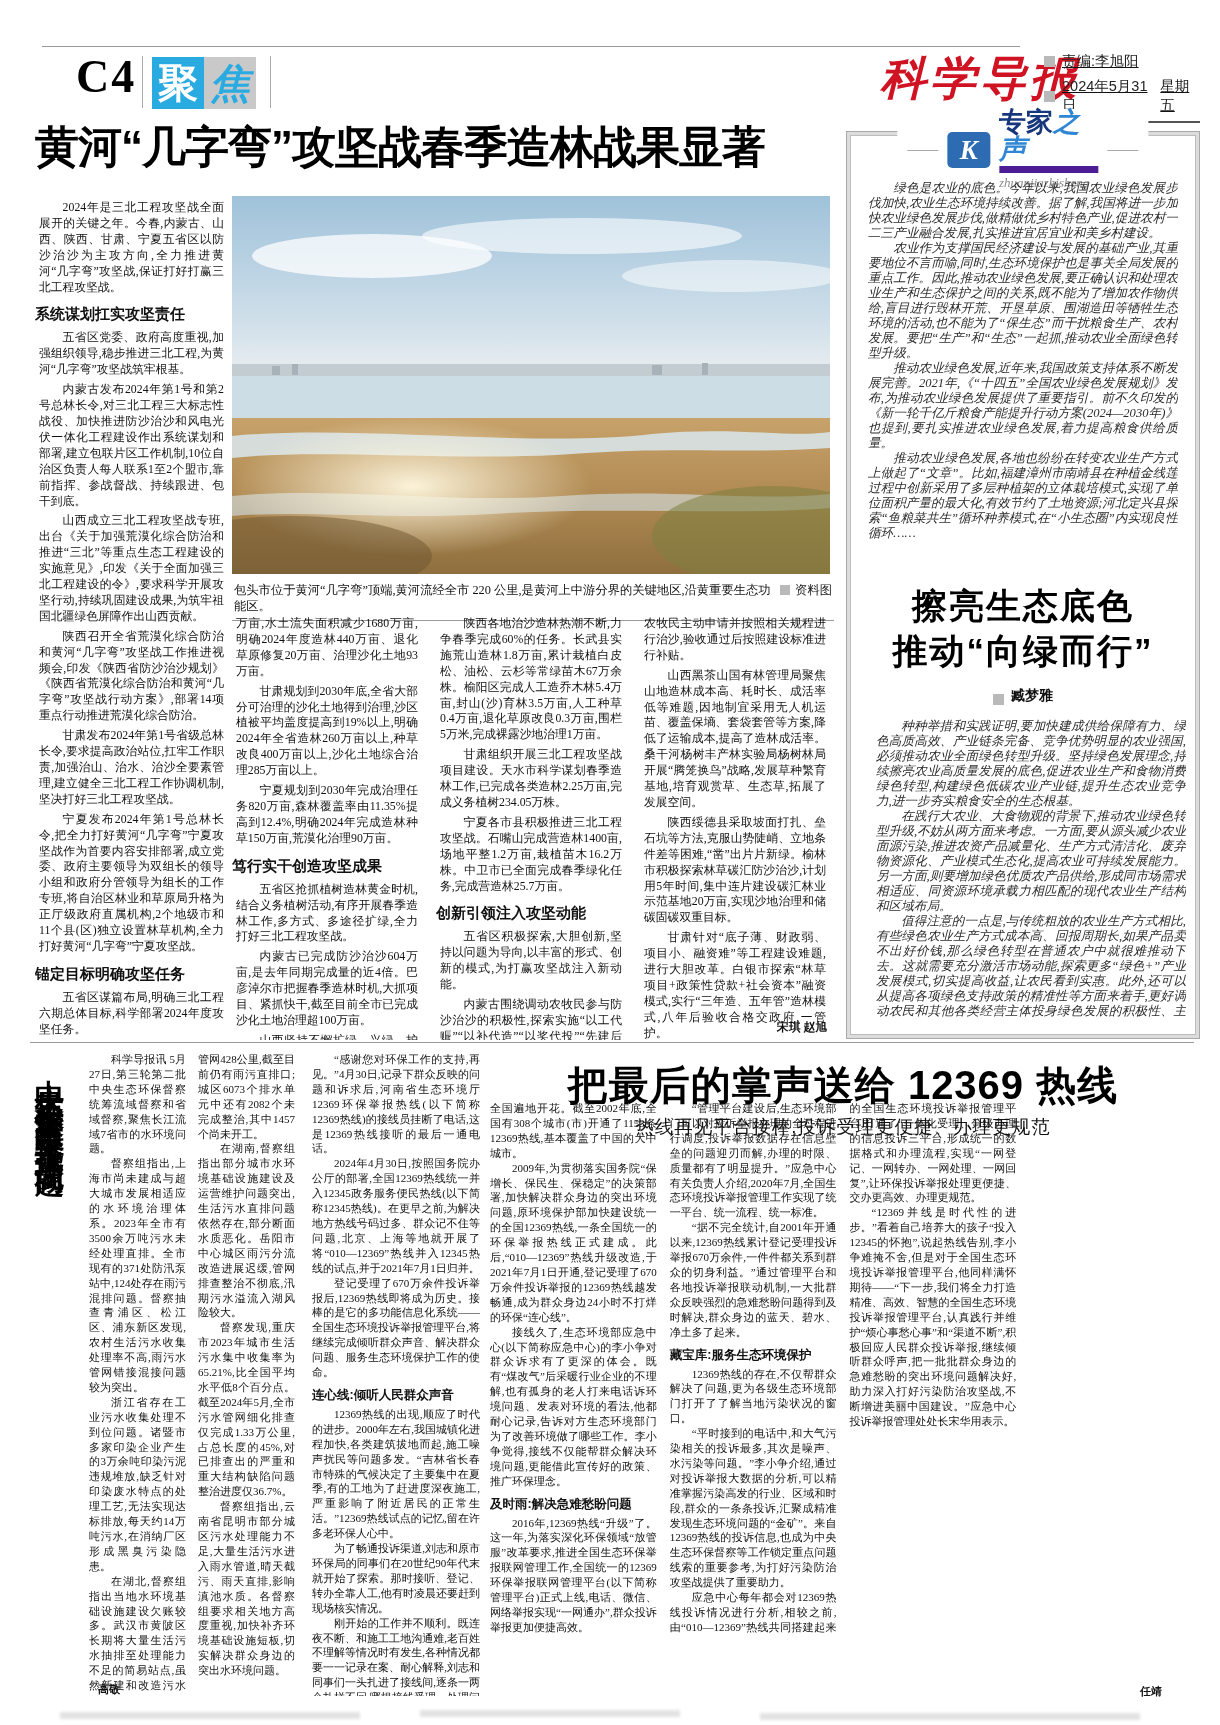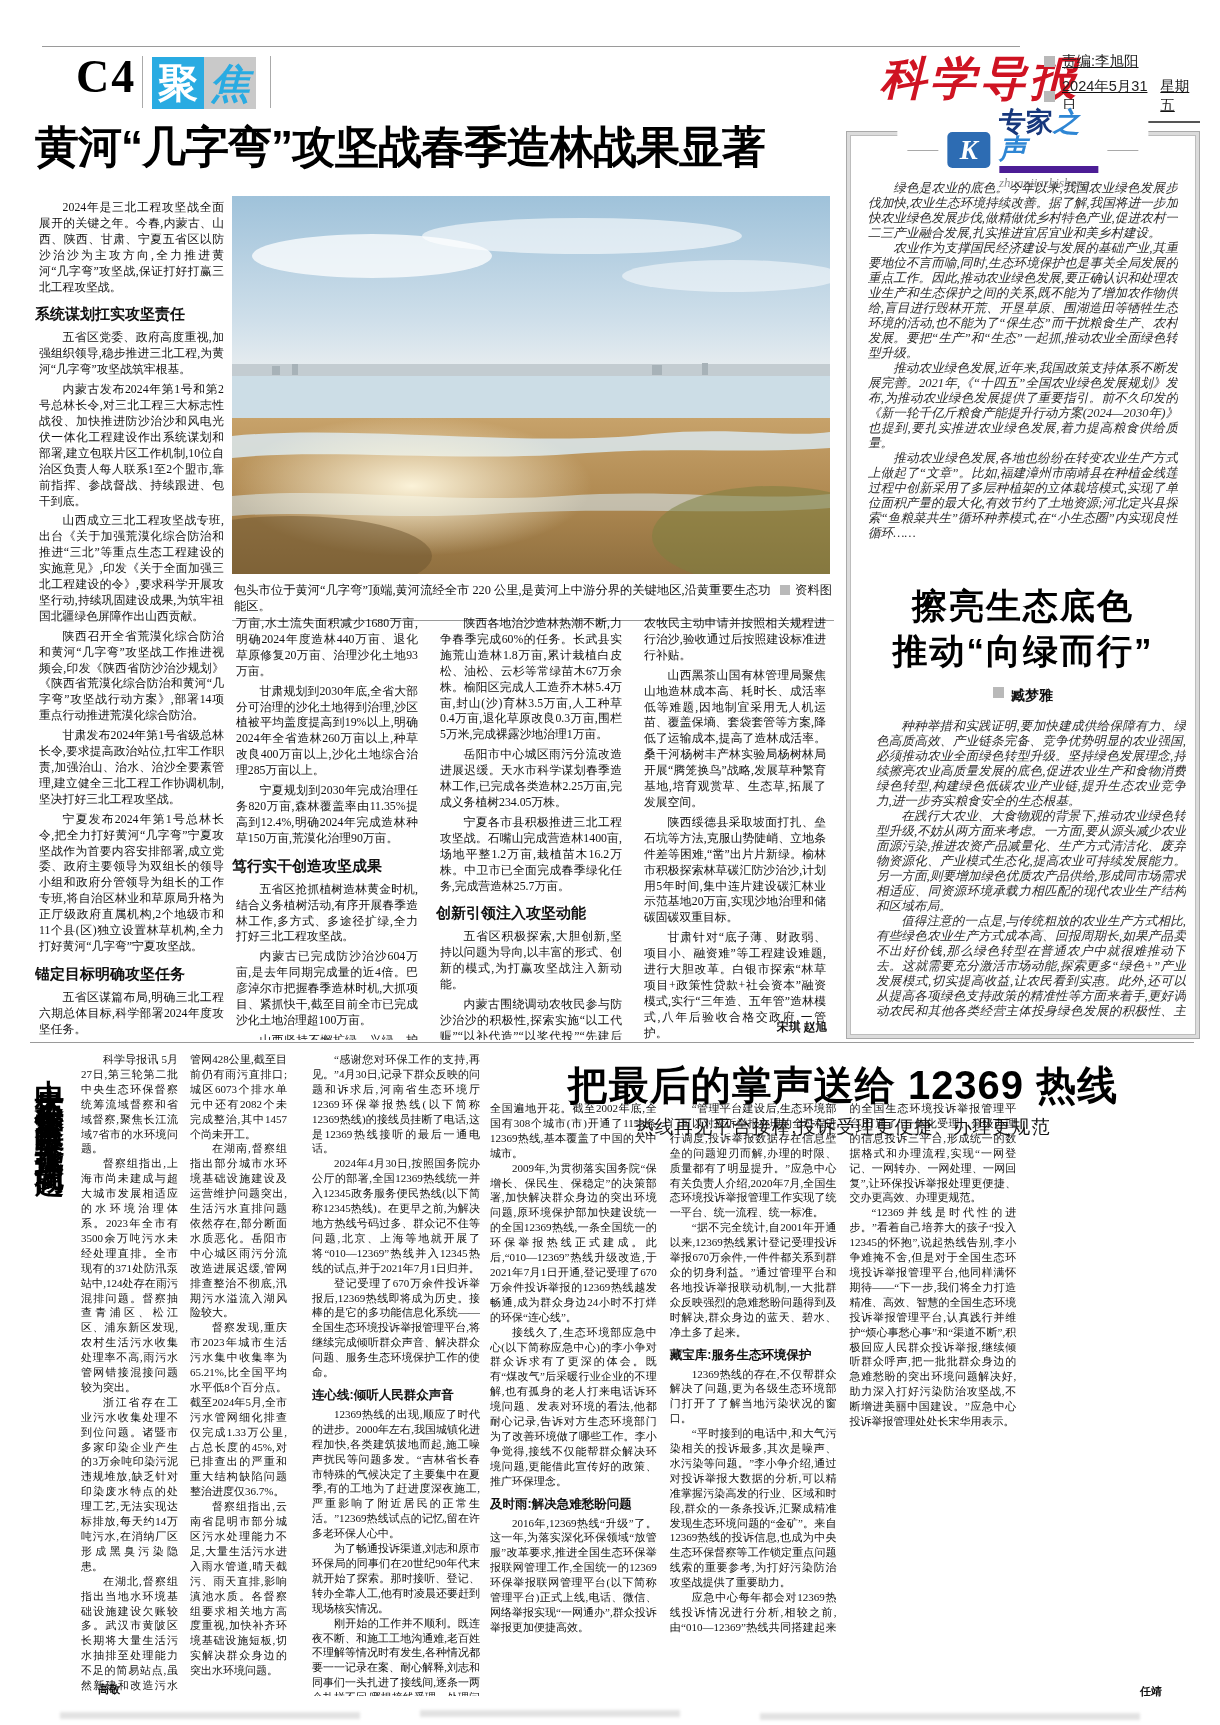--- a/index.html
+++ b/index.html
@@ -44,21 +44,21 @@
          font-family:"Liberation Serif",serif;font-weight:bold;font-style:italic;font-size:27px;}
   .expert-title{font-family:"Liberation Serif",serif;font-weight:bold;font-size:27px;color:#17377c;line-height:1;}
   .expert-title .t2{color:#2e86d4;font-style:italic;}
   .expert-pinyin{font-family:"Liberation Serif",serif;font-style:italic;font-size:13px;color:#8a8a8a;
                  border-top:7px solid #4c1d95;padding-top:2px;margin-top:3px;}
   .hline{width:34px;height:1px;background:#a9a9a9;}
   .kai{font-style:italic;color:#2b2b2b;font-size:12.6px;line-height:15px;}
   .kai p{margin:0;text-indent:2em;text-align:justify;text-justify:inter-character;}
   .expert-headline{font-family:"Liberation Sans",sans-serif;font-weight:900;font-size:35px;line-height:45px;
                    letter-spacing:2px;text-align:center;color:#000;}
-  .expert-byline{display:flex;align-items:flex-start;justify-content:center;gap:7px;
+  .expert-byline{display:flex;align-items:flex-end;justify-content:center;gap:7px;
                  font-family:"Liberation Sans",sans-serif;font-weight:bold;font-size:14px;}
 
   
   .v-headline{writing-mode:vertical-rl;text-orientation:upright;font-family:"Liberation Sans",sans-serif;
               font-weight:900;font-size:29px;letter-spacing:5px;color:#000;}
   .smalltext{font-size:11px;line-height:14.9px;text-align:justify;text-justify:inter-character;overflow:hidden;}
   .smalltext p{margin:0;text-indent:2em;}
   .smalltext .subhead{font-family:"Liberation Sans",sans-serif;font-weight:bold;font-size:12.5px;line-height:16px;
                       text-indent:0;margin:7px 0 4px;}
   .cols2{column-count:2;column-gap:12px;column-fill:auto;}
@@ -164,21 +164,21 @@
         <p style="text-indent: 0px;">万亩,水土流失面积减少1680万亩,明确2024年度造林440万亩、退化草原修复20万亩、治理沙化土地93万亩。</p>
         <p>甘肃规划到2030年底,全省大部分可治理的沙化土地得到治理,沙区植被平均盖度提高到19%以上,明确2024年全省造林260万亩以上,种草改良400万亩以上,沙化土地综合治理285万亩以上。</p>
         <p>宁夏规划到2030年完成治理任务820万亩,森林覆盖率由11.35%提高到12.4%,明确2024年完成造林种草150万亩,荒漠化治理90万亩。</p>
         <p class="subhead">笃行实干创造攻坚成果</p>
         <p>五省区抢抓植树造林黄金时机,结合义务植树活动,有序开展春季造林工作,多方式、多途径扩绿,全力打好三北工程攻坚战。</p>
         <p>内蒙古已完成防沙治沙604万亩,是去年同期完成量的近4倍。巴彦淖尔市把握春季造林时机,大抓项目、紧抓快干,截至目前全市已完成沙化土地治理超100万亩。</p>
         <p>山西坚持不懈扩绿、兴绿、护绿,推动森林“四库”联动。晋中市寿阳县开展全省推进三北工程建设暨省绿化委员会成员单位义务植树活动。中条山国有林管理局持续推进春季国土绿化工作,高质量完成春季造林3万亩。</p>
       </div>
     <div class="bodytext" style="width:190px;height:428px;">
         <p>陕西各地治沙造林热潮不断,力争春季完成60%的任务。长武县实施荒山造林1.8万亩,累计栽植白皮松、油松、云杉等常绿苗木67万余株。榆阳区完成人工造乔木林5.4万亩,封山(沙)育林3.5万亩,人工种草0.4万亩,退化草原改良0.3万亩,围栏5万米,完成裸露沙地治理1万亩。</p>
-        <p>岳阳市中心城区雨污分流改造进展迟缓。天水市科学谋划春季造林工作,已完成各类造林2.25万亩,完成义务植树234.05万株。</p>
+        <p>甘肃组织开展三北工程攻坚战项目建设。天水市科学谋划春季造林工作,已完成各类造林2.25万亩,完成义务植树234.05万株。</p>
         <p>宁夏各市县积极推进三北工程攻坚战。石嘴山完成营造林1400亩,场地平整1.2万亩,栽植苗木16.2万株。中卫市已全面完成春季绿化任务,完成营造林25.7万亩。</p>
         <p class="subhead">创新引领注入攻坚动能</p>
         <p>五省区积极探索,大胆创新,坚持以问题为导向,以丰富的形式、创新的模式,为打赢攻坚战注入新动能。</p>
         <p>内蒙古围绕调动农牧民参与防沙治沙的积极性,探索实施“以工代赈”“以补代造”“以奖代投”“先建后补”等治沙措施。赤峰市发动农牧民投资投工投劳,就近参与有偿治沙和后期管护。鄂尔多斯市</p>
       </div>
     <div class="bodytext" style="width:190px;height:428px;">
         <p style="text-indent: 0px;">农牧民主动申请并按照相关规程进行治沙,验收通过后按照建设标准进行补贴。</p>
         <p>山西黑茶山国有林管理局聚焦山地造林成本高、耗时长、成活率低等难题,因地制宜采用无人机运苗、覆盖保墒、套袋套管等方案,降低了运输成本,提高了造林成活率。桑干河杨树丰产林实验局杨树林局开展“腾笼换鸟”战略,发展草种繁育基地,培育观赏草、生态草,拓展了发展空间。</p>
         <p>陕西绥德县采取坡面打扎、垒石坑等方法,克服山势陡峭、立地条件差等困难,“凿”出片片新绿。榆林市积极探索林草碳汇防沙治沙,计划用5年时间,集中连片建设碳汇林业示范基地20万亩,实现沙地治理和储碳固碳双重目标。</p>
         <p>甘肃针对“底子薄、财政弱、项目小、融资难”等工程建设难题,进行大胆改革。白银市探索“林草项目+政策性贷款+社会资本”融资模式,实行“三年造、五年管”造林模式,八年后验收合格交政府,一管护。</p>
@@ -217,21 +217,21 @@
     <div class="kai" style="position:absolute;left:26px;top:584px;width:310px;height:300px;overflow:hidden;">
         <p>种种举措和实践证明,要加快建成供给保障有力、绿色高质高效、产业链条完备、竞争优势明显的农业强国,必须推动农业全面绿色转型升级。坚持绿色发展理念,持续擦亮农业高质量发展的底色,促进农业生产和食物消费绿色转型,构建绿色低碳农业产业链,提升生态农业竞争力,进一步夯实粮食安全的生态根基。</p>
         <p>在践行大农业、大食物观的背景下,推动农业绿色转型升级,不妨从两方面来考虑。一方面,要从源头减少农业面源污染,推进农资产品减量化、生产方式清洁化、废弃物资源化、产业模式生态化,提高农业可持续发展能力。另一方面,则要增加绿色优质农产品供给,形成同市场需求相适应、同资源环境承载力相匹配的现代农业生产结构和区域布局。</p>
         <p>值得注意的一点是,与传统粗放的农业生产方式相比,有些绿色农业生产方式成本高、回报周期长,如果产品卖不出好价钱,那么绿色转型在普通农户中就很难推动下去。这就需要充分激活市场动能,探索更多“绿色+”产业发展模式,切实提高收益,让农民看到实惠。此外,还可以从提高各项绿色支持政策的精准性等方面来着手,更好调动农民和其他各类经营主体投身绿色发展的积极性、主动性和创造性。</p>
       </div>
   </div>
 
   <div class="abs hairline" style="left:30px;top:1042px;width:1164px;"></div>
 
   <div class="abs v-headline" style="left:30px;top:1056px;height:640px;">中央生态环保督察集中曝光一批水环境问题</div>
-  <div class="abs smalltext cols2" style="left:81px;top:1052px;width:206px;height:642px;">
+  <div class="abs smalltext cols2" style="left:89px;top:1052px;width:206px;height:642px;">
       <p>科学导报讯 5月27日,第三轮第二批中央生态环保督察统筹流域督察和省域督察,聚焦长江流域7省市的水环境问题。</p>
       <p>督察组指出,上海市尚未建成与超大城市发展相适应的水环境治理体系。2023年全市有3500余万吨污水未经处理直排。全市现有的371处防汛泵站中,124处存在雨污混排问题。督察抽查青浦区、松江区、浦东新区发现,农村生活污水收集处理率不高,雨污水管网错接混接问题较为突出。</p>
       <p>浙江省存在工业污水收集处理不到位问题。诸暨市多家印染企业产生的3万余吨印染污泥违规堆放,缺乏针对印染废水特点的处理工艺,无法实现达标排放,每天约14万吨污水,在消纳厂区形成黑臭污染隐患。</p>
       <p>在湖北,督察组指出当地水环境基础设施建设欠账较多。武汉市黄陂区长期将大量生活污水抽排至处理能力不足的简易站点,虽然新建和改造污水管网428公里,截至目前仍有雨污直排口;城区6073个排水单元中还有2082个未完成整治,其中1457个尚未开工。</p>
       <p>在湖南,督察组指出部分城市水环境基础设施建设及运营维护问题突出,生活污水直排问题依然存在,部分断面水质恶化。岳阳市中心城区雨污分流改造进展迟缓,管网排查整治不彻底,汛期污水溢流入湖风险较大。</p>
       <p>督察发现,重庆市2023年城市生活污水集中收集率为65.21%,比全国平均水平低8个百分点。截至2024年5月,全市污水管网细化排查仅完成1.33万公里,占总长度的45%,对已排查出的严重和重大结构缺陷问题整治进度仅36.7%。</p>
       <p>督察组指出,云南省昆明市部分城区污水处理能力不足,大量生活污水进入雨水管道,晴天截污、雨天直排,影响滇池水质。各督察组要求相关地方高度重视,加快补齐环境基础设施短板,切实解决群众身边的突出水环境问题。</p>
     </div>
   <div class="abs byline-abs" style="left:98px;top:1682px;font-size:11px;">高敬</div>
 

